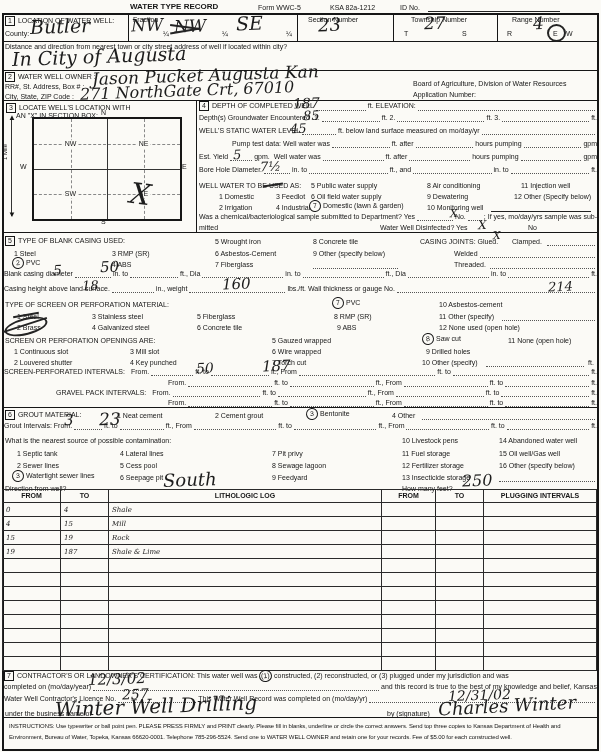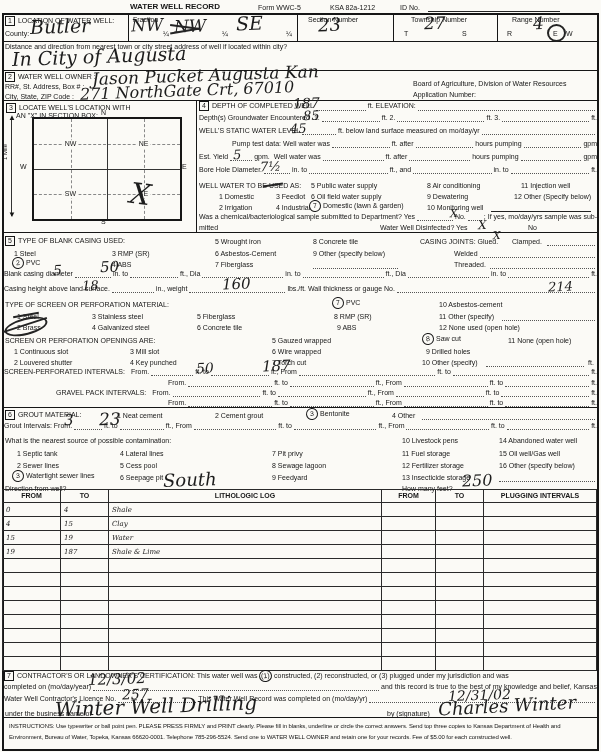--- a/index.html
+++ b/index.html
@@ -38,21 +38,21 @@
   table.log th,table.log td{border:1px solid #2a2a2a;padding:0 3px;font-size:7px;height:13px;overflow:visible;}
   table.log th{text-align:center;font-weight:bold;height:12px;}
   .hwcell{font-family:"DejaVu Serif",serif;font-style:italic;font-size:12px;line-height:8px;color:#1c1c1c;}
   .foot{position:absolute;left:9px;width:585px;font-size:6px;letter-spacing:-0.1px;white-space:nowrap;}
 </style>
 </head>
 <body>
 
 <div id="page">
 
-  <span class="t b" style="left:130px;top:3px;font-size:8px;">WATER WELL RECORD</span>
+  <span class="t b" style="left:130px;top:3px;font-size:8px;">WATER TYPE RECORD</span>
   <span class="t" style="left:258px;top:4px;">Form WWC-5</span>
   <span class="t" style="left:330px;top:4px;">KSA 82a-1212</span>
   <span class="t" style="left:400px;top:4px;">ID No.</span>
   <span class="t" style="left:428px;top:4px;width:132px;border-bottom:1px solid #222;height:7px;"></span>
 
   <div class="outer"></div>
   <div class="hline" style="top:41px;"></div>
   <div class="hline" style="top:70px;"></div>
   <div class="hline" style="top:100px;"></div>
   <div class="hline" style="top:232px;"></div>
@@ -461,29 +461,29 @@
           <td class="hwcell">0</td>
           <td class="hwcell">4</td>
           <td class="hwcell">Shale</td>
           <td></td>
           <td></td>
           <td></td>
         </tr>
         <tr>
           <td class="hwcell">4</td>
           <td class="hwcell">15</td>
-          <td class="hwcell">Clay</td>
+          <td class="hwcell">Mill</td>
           <td></td>
           <td></td>
           <td></td>
         </tr>
         <tr>
           <td class="hwcell">15</td>
           <td class="hwcell">19</td>
-          <td class="hwcell">Water</td>
+          <td class="hwcell">Rock</td>
           <td></td>
           <td></td>
           <td></td>
         </tr>
         <tr>
           <td class="hwcell">19</td>
           <td class="hwcell">187</td>
           <td class="hwcell">Shale &amp; Lime</td>
           <td></td>
           <td></td>

